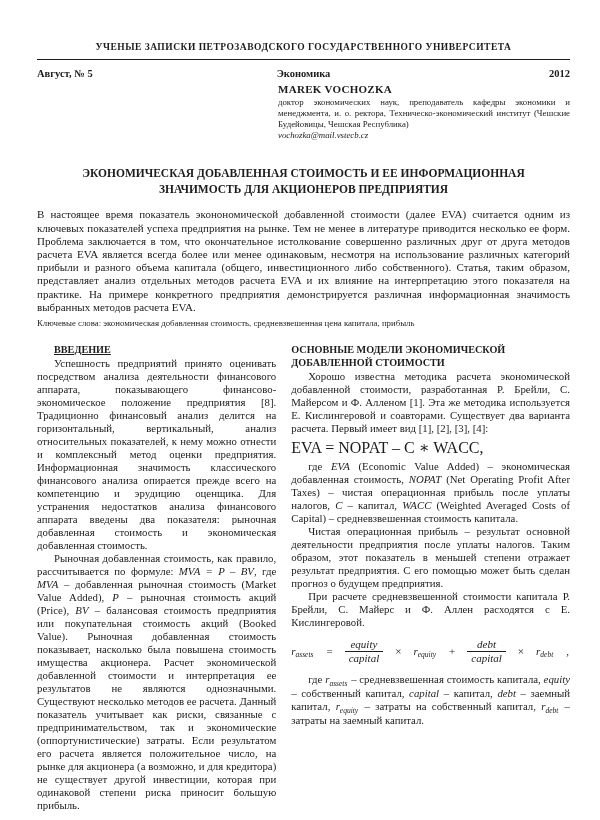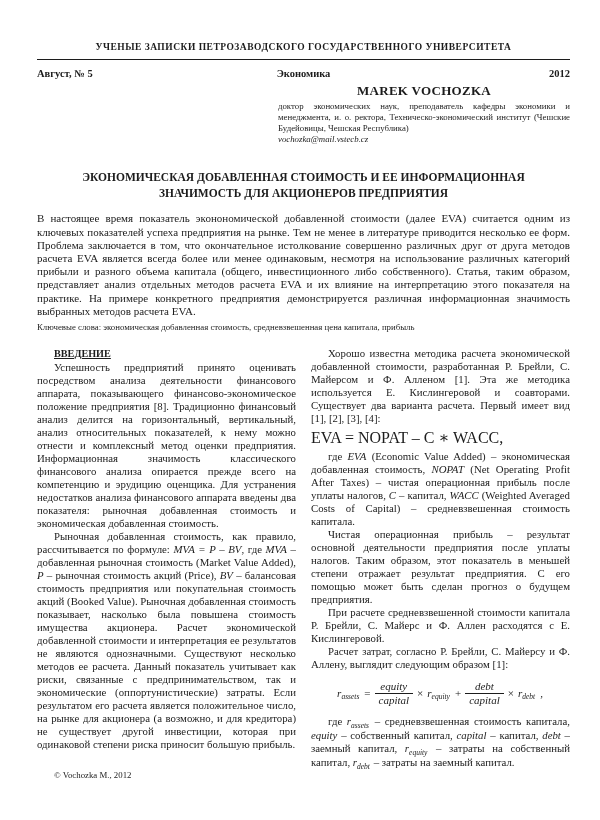--- a/index.html
+++ b/index.html
@@ -31,23 +31,23 @@
   }
   .issue-row > span { flex: 1; }
   .issue-left  { text-align: left; }
   .issue-center{ text-align: center; }
   .issue-right { text-align: right; }
 
   .udk { font-size: 9.5px; margin-top: 10px; }
 
   .author-block { width: 292px; margin: 4px 0 0 auto; }
   .author-name {
-    text-align: center;
+    text-align: left;
     font-weight: bold;
-    font-size: 13px;
+    font-size: 11px;
     letter-spacing: 0.3px;
   }
   .author-aff {
     font-size: 8.8px;
     line-height: 1.26;
     text-align: justify;
     margin-top: 2px;
   }
   .author-email { font-size: 8.8px; font-style: italic; }
 
@@ -94,25 +94,25 @@
     margin-right: 1px;
   }
 
   .formula-inline {
     font-size: 16px;
     margin: 6px 0 6px 0;
     text-indent: 0 !important;
   }
   .formula-frac {
     display: flex;
-    justify-content: center;
+    justify-content: flex-end;
     align-items: center;
     font-style: italic;
     font-size: 11px;
-    gap: 3px;
+    gap: 11px;
     margin: 9px 0 8px 0;
   }
   .frac { display: inline-flex; flex-direction: column; text-align: center; }
   .frac .den { border-top: 1px solid #1c1c1c; }
   .frac span { padding: 0 4px; }
   .op { font-style: normal; padding: 0 1px; }
 
   .footer-copyright {
     font-size: 8.8px;
     margin-top: 18px;
@@ -149,26 +149,26 @@
   <div class="columns">
 
     <div class="col">
       <div class="col-heading indent-heading">ВВЕДЕНИЕ</div>
       <p>Успешность предприятий принято оценивать посредством анализа деятельности финансового аппарата, показывающего финансово-экономическое положение предприятия [8]. Традиционно финансовый анализ делится на горизонтальный, вертикальный, анализ относительных показателей, к нему можно отнести и комплексный метод оценки предприятия. Информационная значимость классического финансового анализа опирается прежде всего на компетенцию и эрудицию оценщика. Для устранения недостатков анализа финансового аппарата введены два показателя: рыночная добавленная стоимость и экономическая добавленная стоимость.</p>
       <p><span>Рыночная добавленная стоимость, как правило, рассчитывается по формуле: </span><span class="it">MVA = P – BV</span><span>, где </span><span class="it">MVA</span><span> – добавленная рыночная стоимость (Market Value Added), </span><span class="it">P</span><span> – рыночная стоимость акций (Price), </span><span class="it">BV</span><span> – балансовая стоимость предприятия или покупательная стоимость акций (Booked Value). Рыночная добавленная стоимость показывает, насколько была повышена стоимость имущества акционера. Расчет экономической добавленной стоимости и интерпретация ее результатов не являются однозначными. Существуют несколько методов ее расчета. Данный показатель учитывает как риски, связанные с предпринимательством, так и экономические (оппортунистические) затраты. Если результатом его расчета является положительное число, на рынке для акционера (а возможно, и для кредитора) не существует другой инвестиции, которая при одинаковой степени риска приносит большую прибыль.</span></p>
       <div class="footer-copyright">© Vochozka М., 2012</div>
     </div>
 
     <div class="col">
+      <div class="col-heading">ОСНОВНЫЕ МОДЕЛИ ЭКОНОМИЧЕСКОЙ ДОБАВЛЕННОЙ СТОИМОСТИ</div>
       <p>Хорошо известна методика расчета экономической добавленной стоимости, разработанная Р. Брейли, С. Майерсом и Ф. Алленом [1]. Эта же методика используется Е. Кислингеровой и соавторами. Существует два варианта расчета. Первый имеет вид [1], [2], [3], [4]:</p>
       <div class="formula-inline">EVA = NOPAT – C ∗ WACC,</div>
       <p><span>где </span><span class="it">EVA</span><span> (Economic Value Added) – экономическая добавленная стоимость, </span><span class="it">NOPAT</span><span> (Net Operating Profit After Taxes) – чистая операционная  прибыль после уплаты налогов, </span><span class="it">C</span><span> – капитал, </span><span class="it">WACC</span><span> (Weighted Averaged Costs of Capital) – средневзвешенная стоимость  капитала.</span></p>
       <p>Чистая операционная прибыль – результат основной деятельности предприятия после уплаты налогов. Таким образом, этот показатель в меньшей степени отражает результат предприятия. С его помощью может быть сделан  прогноз о будущем предприятия.</p>
       <p>При расчете средневзвешенной стоимости капитала Р. Брейли, С. Майерс и Ф. Аллен расходятся с Е. Кислингеровой.</p>
-      <p>Расчет затрат, согласно Р. Брейли, С. Майерсу и Ф. Аллену, выглядит следующим образом [1]:</p>
 
       <div class="formula-frac">
         <span><span>r</span><span class="sb">assets</span></span>
         <span class="op">=</span>
         <span class="frac">
           <span class="num">equity</span>
           <span class="den">capital</span>
         </span>
         <span class="op">×</span>
         <span><span>r</span><span class="sb">equity</span></span>

